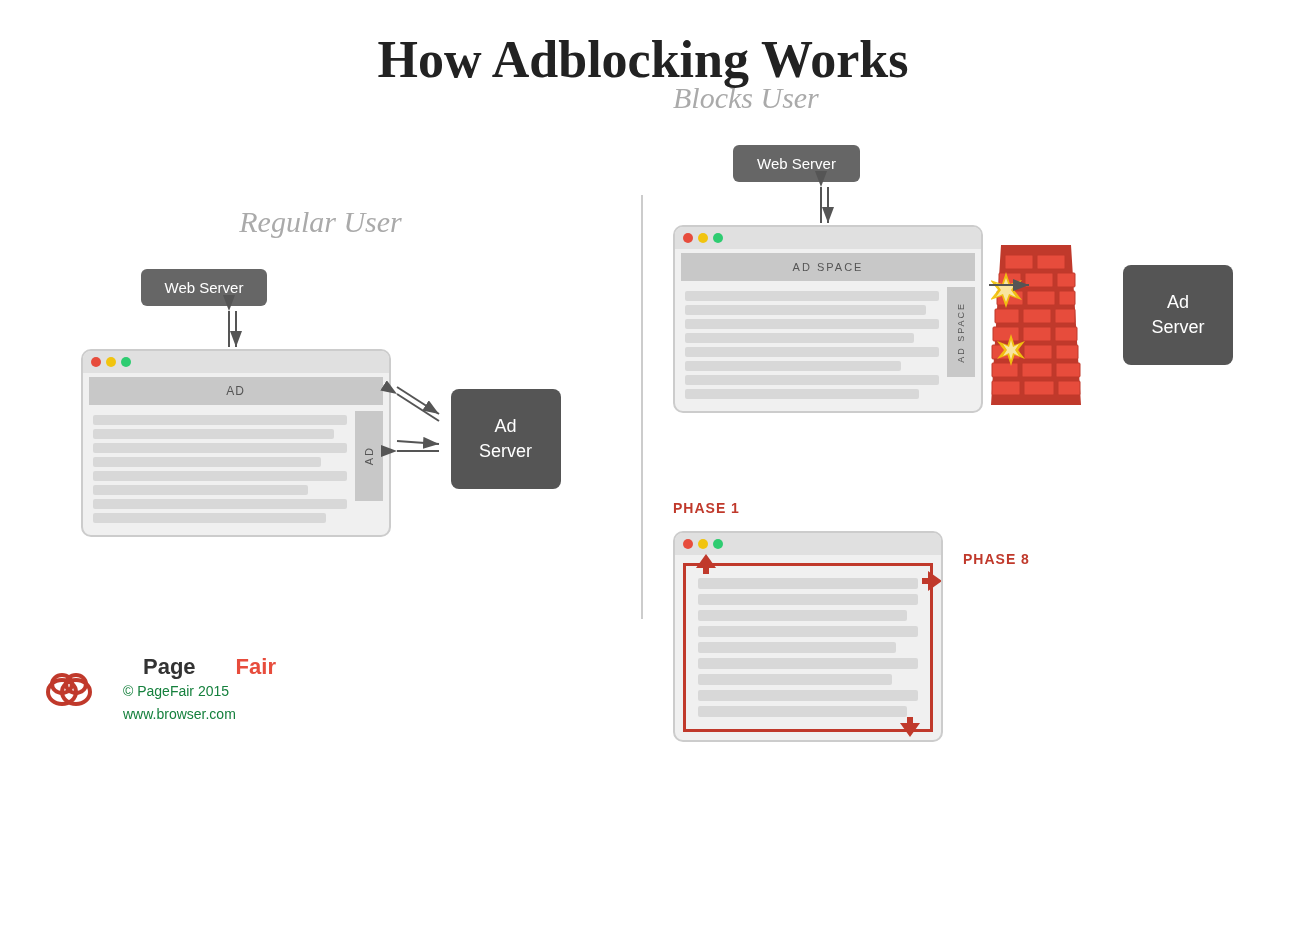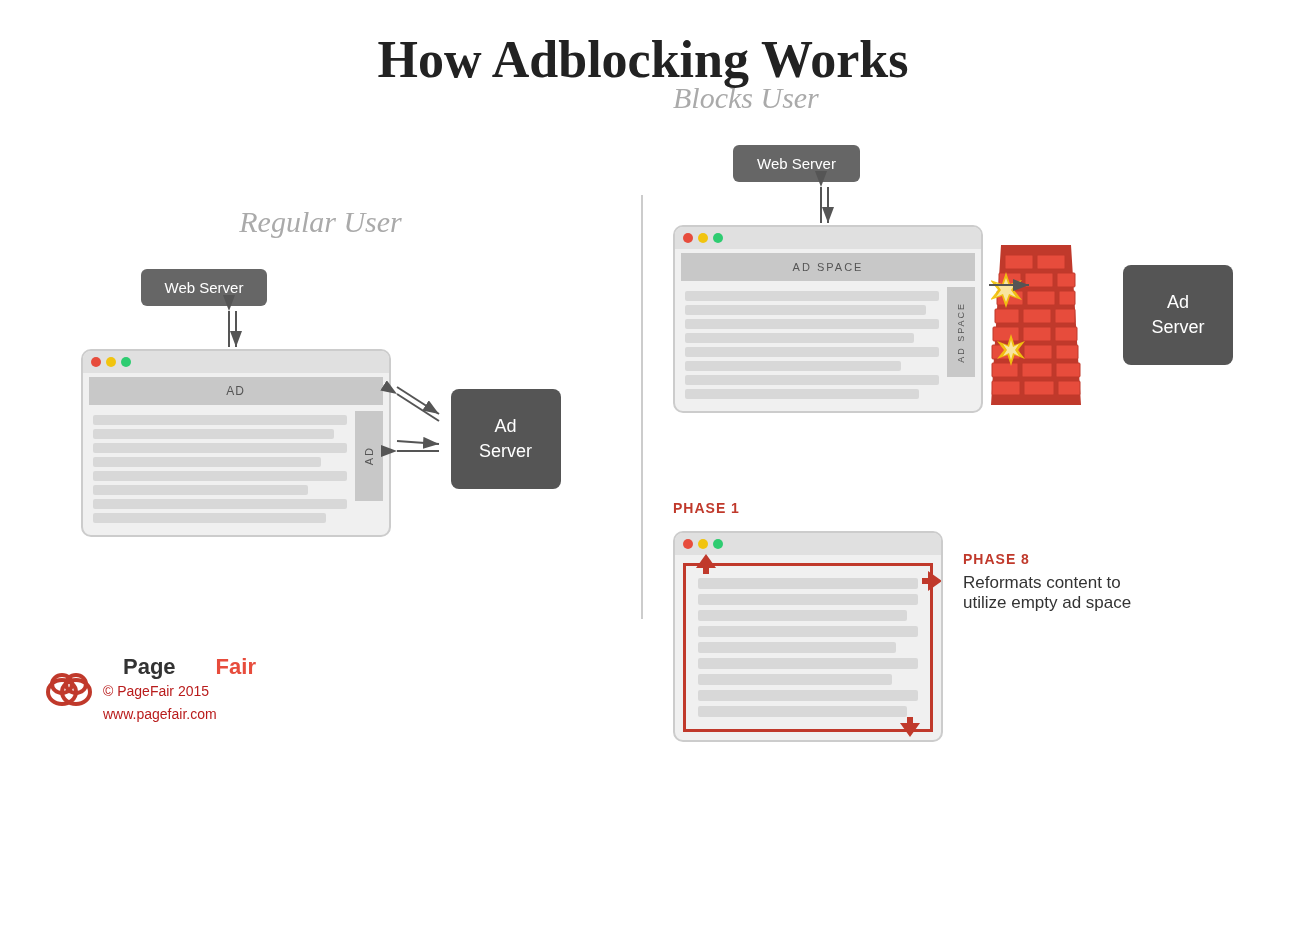--- a/index.html
+++ b/index.html
@@ -282,31 +282,31 @@
       position: relative;
     }
 
     
     .footer {
       position: absolute;
       bottom: 20px;
       left: 40px;
       display: flex;
       align-items: center;
-      gap: 8px;
+      gap: 28px;
     }
 
     .footer-logo {
       width: 55px;
       height: 55px;
     }
 
     .footer-text {
       font-size: 14px;
-      color: #b91c1c;
+      color: #15803d;
       font-family: Arial, sans-serif;
       line-height: 1.6;
     }
 
     .footer-brand {
       font-size: 22px;
       font-weight: 700;
       font-family: Arial, sans-serif;
     }
     .footer-brand span.page { color: #333; }
@@ -572,38 +572,37 @@
                 <div class="content-line" style="width:88%; height:11px;"></div>
                 <div class="content-line" style="width:100%; height:11px;"></div>
                 <div class="content-line" style="width:95%; height:11px;"></div>
               </div>
             </div>
           </div>
         </div>
 
         <div style="padding-top: 20px;">
           <div class="phase-label">PHASE 8</div>
-          <div class="phase-desc" style="margin-top:6px;">Reformats content to<br>utilize empty ad space</div>
         </div>
       </div>
 
     </div>
   </div>
 
   <div class="footer">
 
     <svg class="footer-logo" viewBox="0 0 55 55" xmlns="http://www.w3.org/2000/svg">
 
       <ellipse cx="22" cy="30" rx="14" ry="12" fill="none" stroke="#c0392b" stroke-width="4"></ellipse>
       <ellipse cx="36" cy="30" rx="14" ry="12" fill="none" stroke="#c0392b" stroke-width="4"></ellipse>
       <ellipse cx="22" cy="22" rx="10" ry="9" fill="none" stroke="#c0392b" stroke-width="4"></ellipse>
       <ellipse cx="36" cy="22" rx="10" ry="9" fill="none" stroke="#c0392b" stroke-width="4"></ellipse>
     </svg>
     <div>
       <div class="footer-brand">
         <span class="page">Page</span><span class="fair">Fair</span>
       </div>
       <div class="footer-text">© PageFair 2015</div>
-      <div class="footer-text">www.pagefair.com</div>
+      <div class="footer-text">www.browser.com</div>
     </div>
   </div>
 
 </div>
 
 </body></html>

